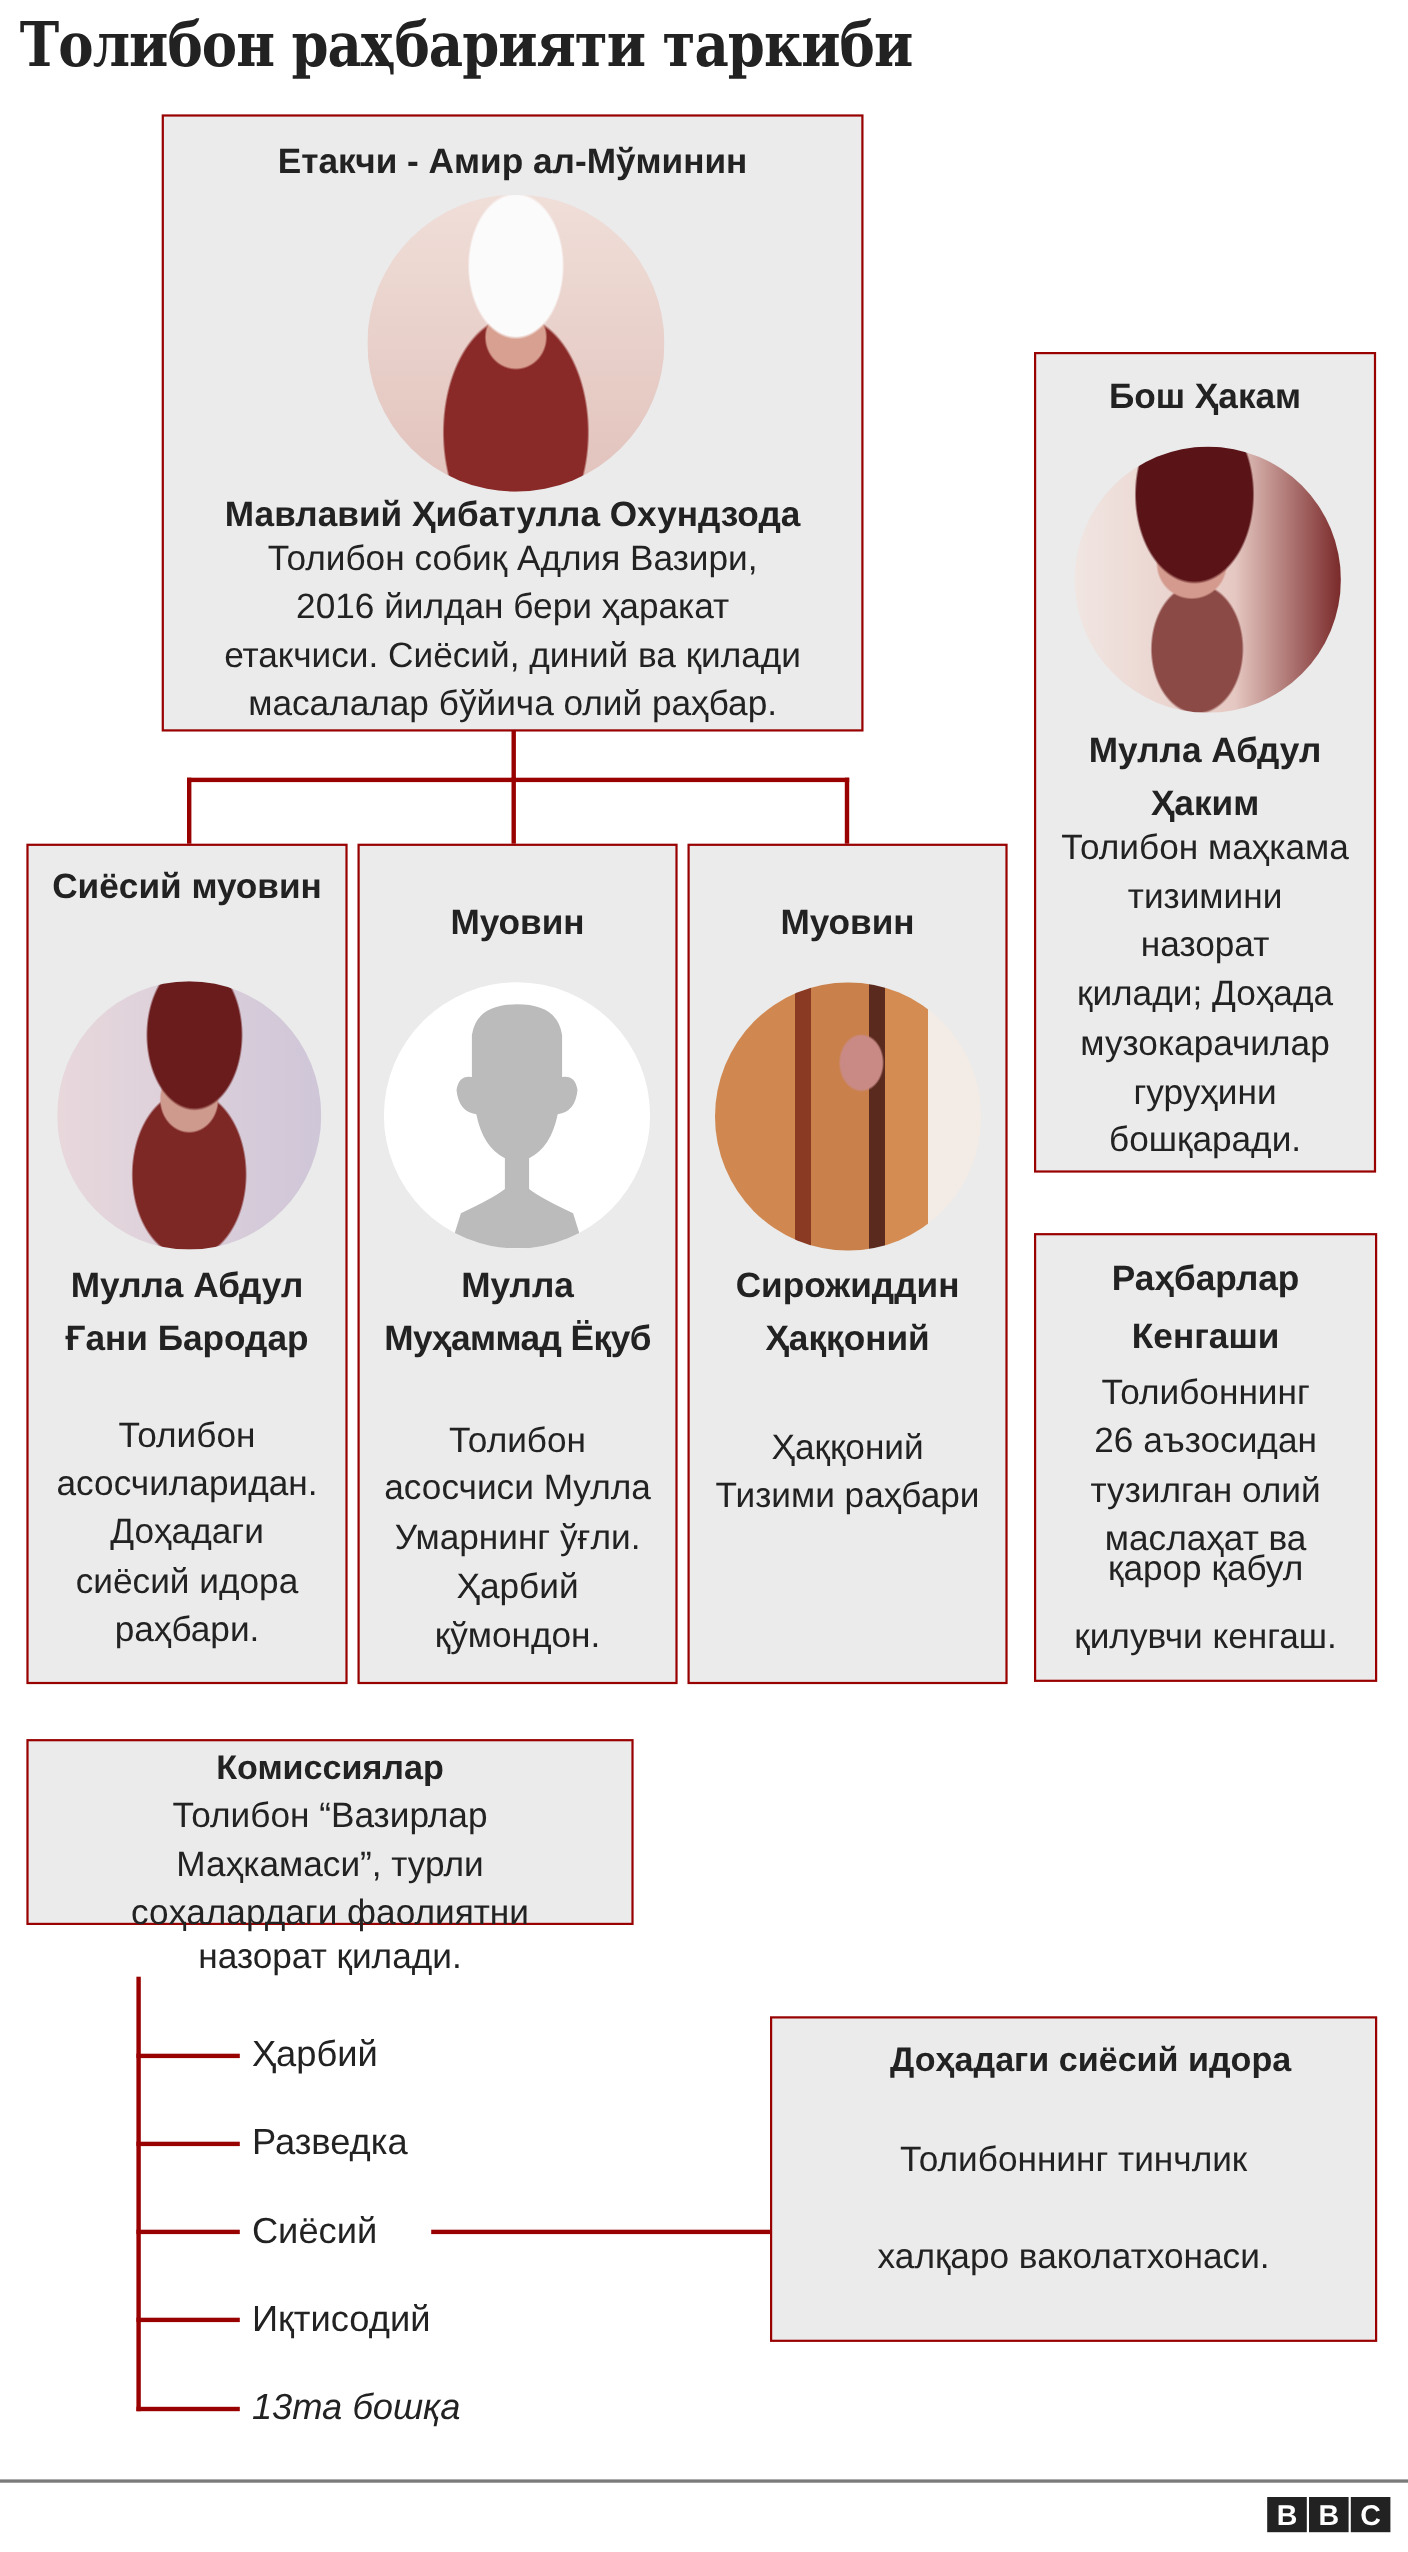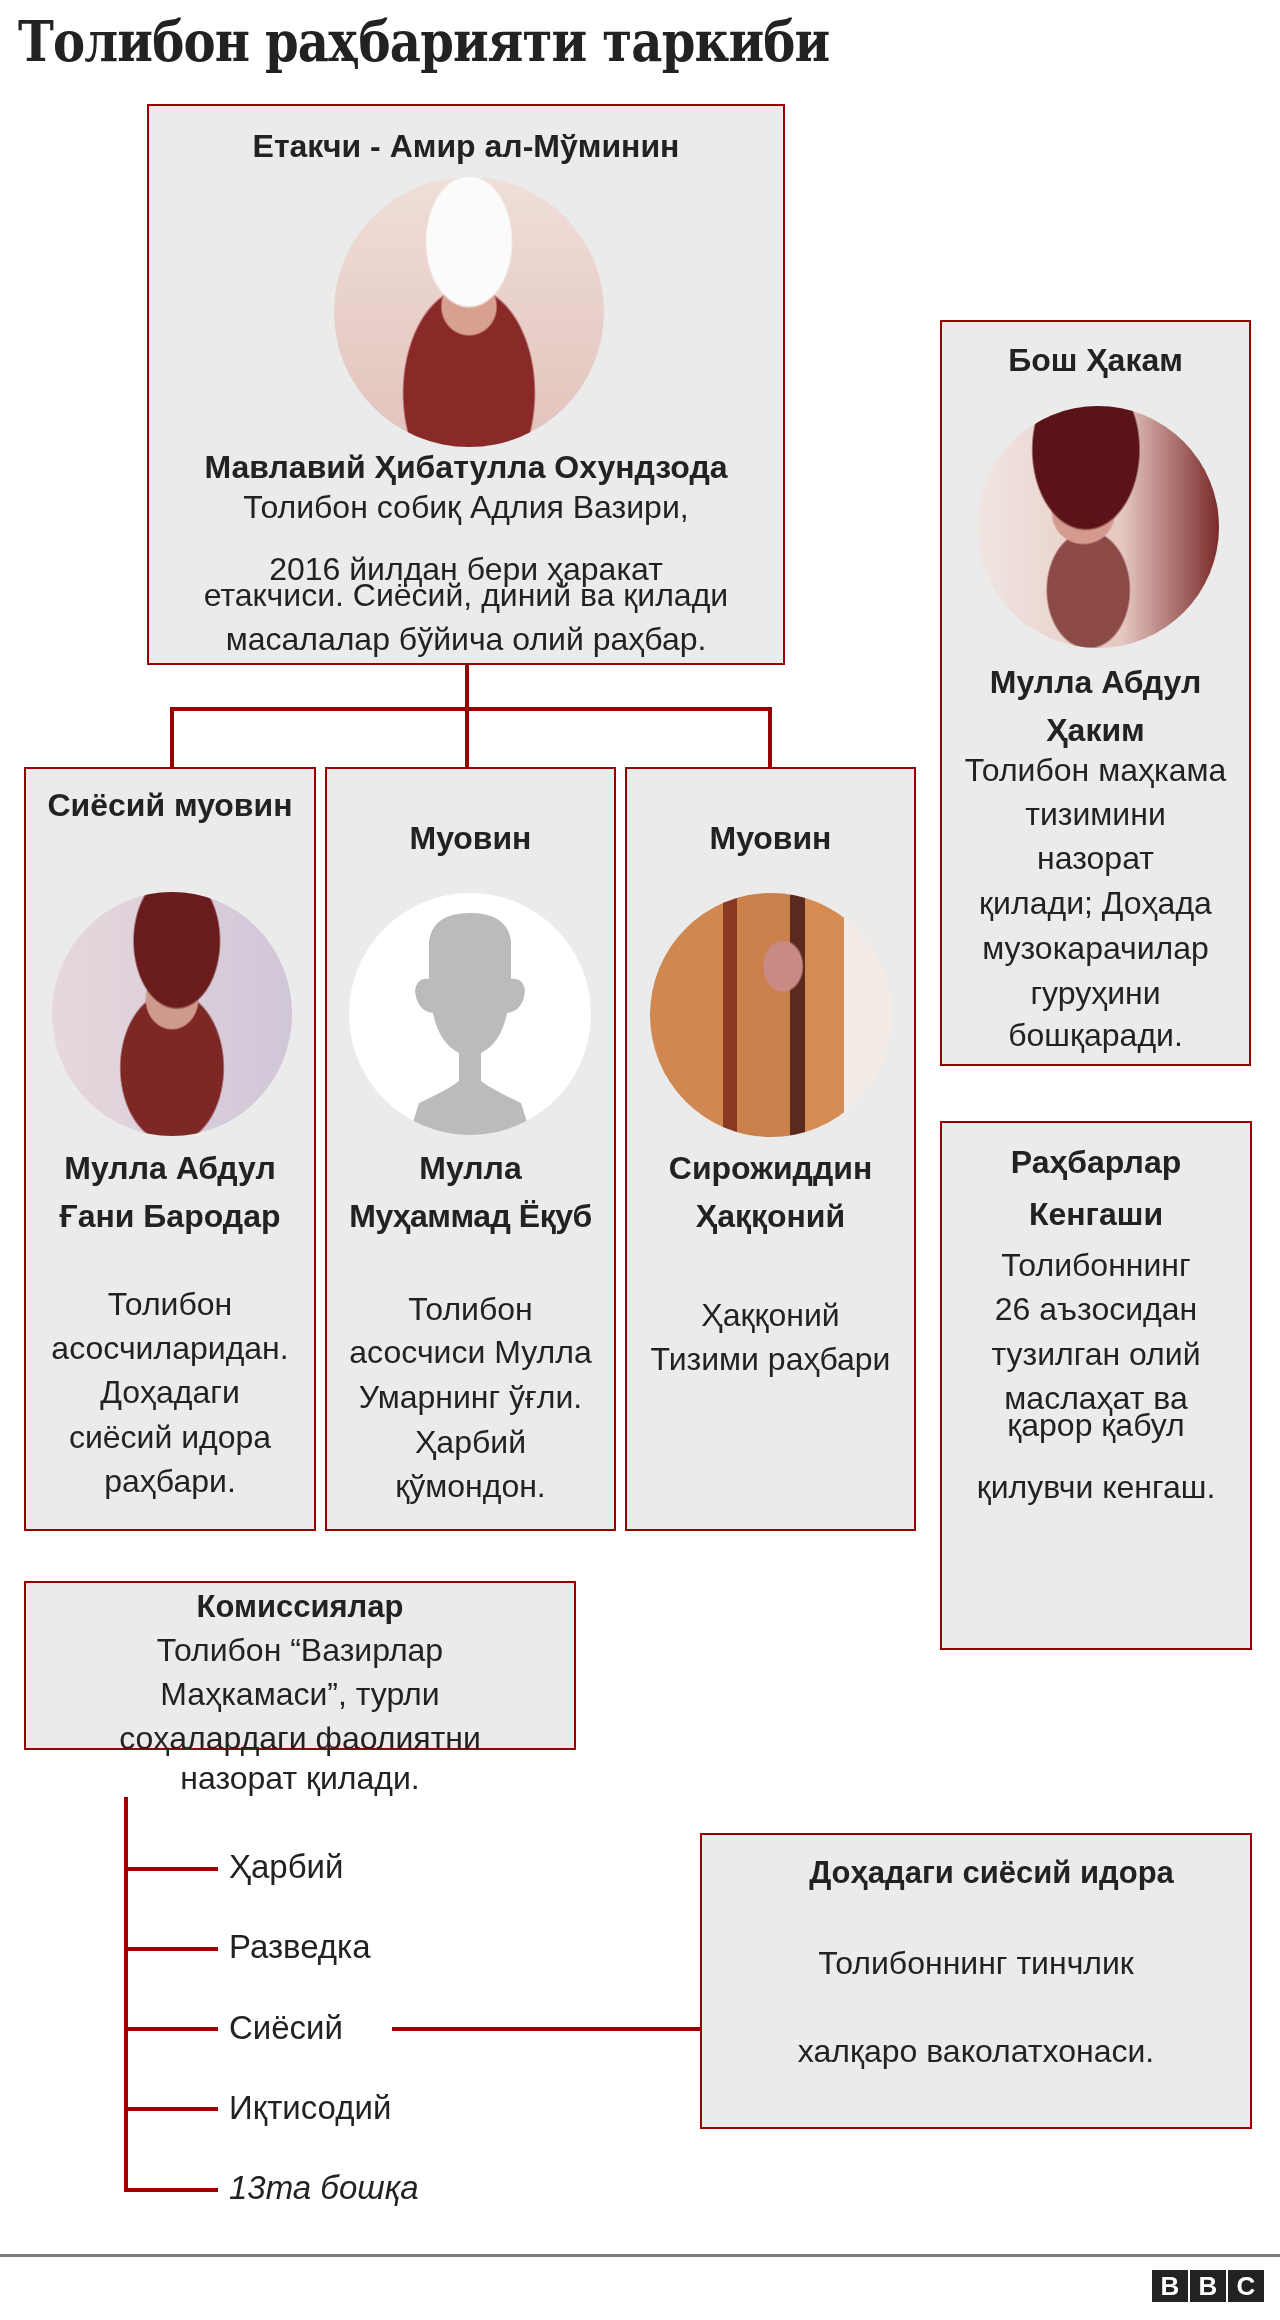--- a/index.html
+++ b/index.html
@@ -18,21 +18,21 @@
 </head>
 <body>
 
 <div class="abs title">Толибон раҳбарияти таркиби</div>
 
 <div class="box" style="left:147px;top:104px;width:638px;height:561px;">
   <div class="t b" style="top:18px;">Етакчи - Амир ал-Мўминин</div>
   <div class="photo" style="left:185px;top:71px;width:270px;height:270px;background:radial-gradient(ellipse at 50% 24%,#fbfbfb 0 22%,transparent 23%),radial-gradient(ellipse at 50% 48%,#d8a090 0 14%,transparent 15%),radial-gradient(ellipse at 50% 80%,#8a2a28 0 34%,transparent 35%),linear-gradient(#f0ded8,#e2c2bc);"></div>
   <div class="t b" style="top:339px;">Мавлавий Ҳибатулла Охундзода</div>
   <div class="t" style="top:379px;">Толибон собиқ Адлия Вазири,</div>
-  <div class="t" style="top:441px;">2016 йилдан бери ҳаракат</div>
+  <div class="t" style="top:423px;">2016 йилдан бери ҳаракат</div>
   <div class="t" style="top:467px;">етакчиси. Сиёсий, диний ва қилади</div>
   <div class="t" style="top:511px;">масалалар бўйича олий раҳбар.</div>
 </div>
 
 <div class="line" style="left:465px;top:664px;width:4px;height:46px;"></div>
 <div class="line" style="left:170px;top:707px;width:602px;height:4px;"></div>
 <div class="line" style="left:170px;top:707px;width:4px;height:61px;"></div>
 <div class="line" style="left:465px;top:707px;width:4px;height:61px;"></div>
 <div class="line" style="left:768px;top:707px;width:4px;height:61px;"></div>
 
@@ -80,21 +80,21 @@
   <div class="t b" style="top:386px;">Ҳаким</div>
   <div class="t" style="top:426px;">Толибон маҳкама</div>
   <div class="t" style="top:470px;">тизимини</div>
   <div class="t" style="top:514px;">назорат</div>
   <div class="t" style="top:559px;">қилади; Доҳада</div>
   <div class="t" style="top:604px;">музокарачилар</div>
   <div class="t" style="top:649px;">гуруҳини</div>
   <div class="t" style="top:691px;">бошқаради.</div>
 </div>
 
-<div class="box" style="left:940px;top:1121px;width:312px;height:529px;">
+<div class="box" style="left:940px;top:1121px;width:312px;height:408px;">
   <div class="t b" style="top:17px;">Раҳбарлар</div>
   <div class="t b" style="top:69px;">Кенгаши</div>
   <div class="t" style="top:120px;">Толибоннинг</div>
   <div class="t" style="top:164px;">26 аъзосидан</div>
   <div class="t" style="top:209px;">тузилган олий</div>
   <div class="t" style="top:253px;">маслаҳат ва</div>
   <div class="t" style="top:280px;">қарор қабул</div>
   <div class="t" style="top:342px;">қилувчи кенгаш.</div>
 </div>
 

